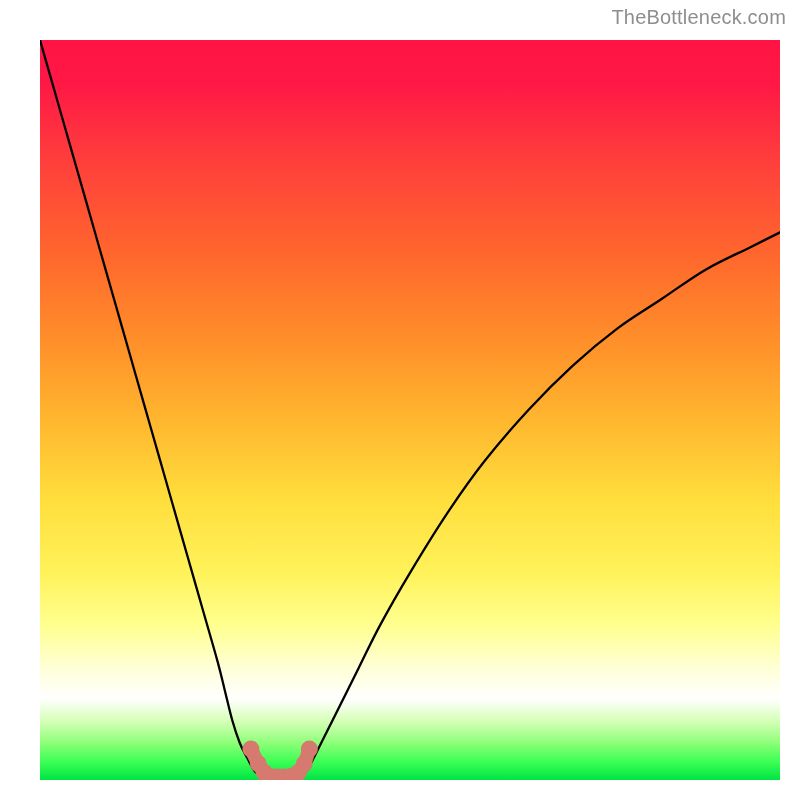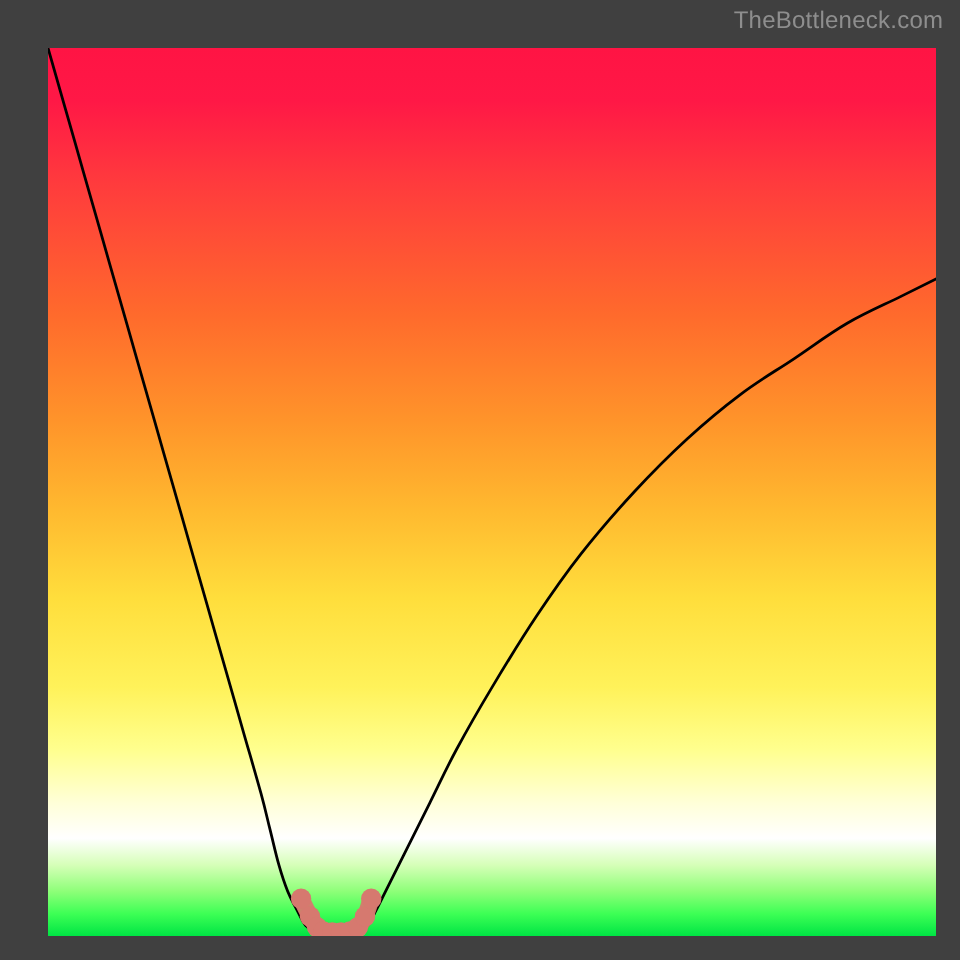--- a/index.html
+++ b/index.html
@@ -10,21 +10,21 @@
     background: #000;
     overflow: hidden;
     font-family: Arial, Helvetica, sans-serif;
   }
   .frame {
     position: absolute;
     left: 0;
     top: 0;
     width: 800px;
     height: 800px;
-    background: #404040;
+    background: #ffffff;
   }
   .plot-area {
     position: absolute;
     left: 40px;
     top: 40px;
     width: 740px;
     height: 740px;
     overflow: hidden;
   }
   .gradient {

